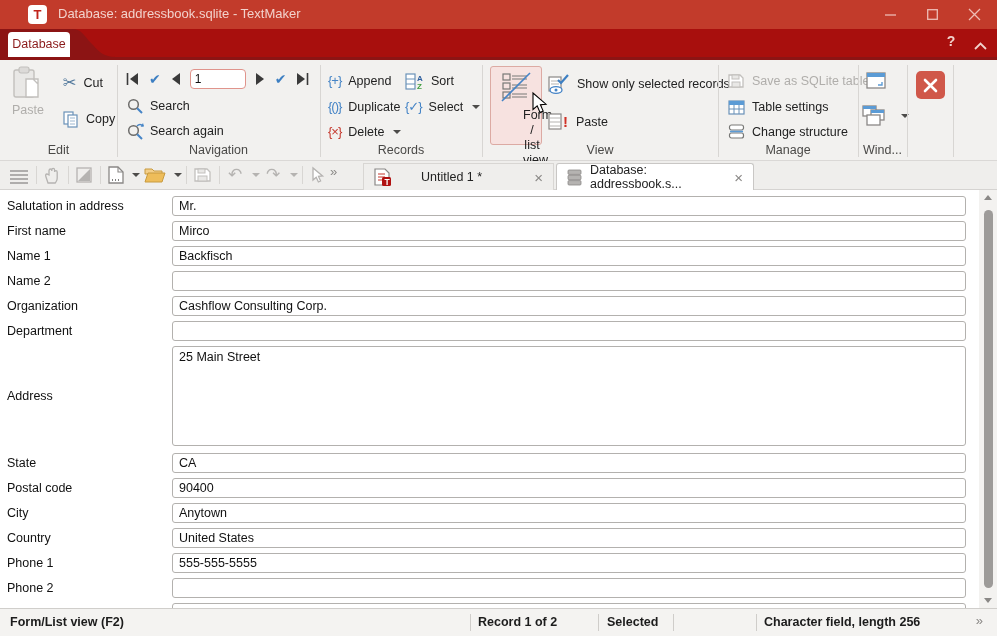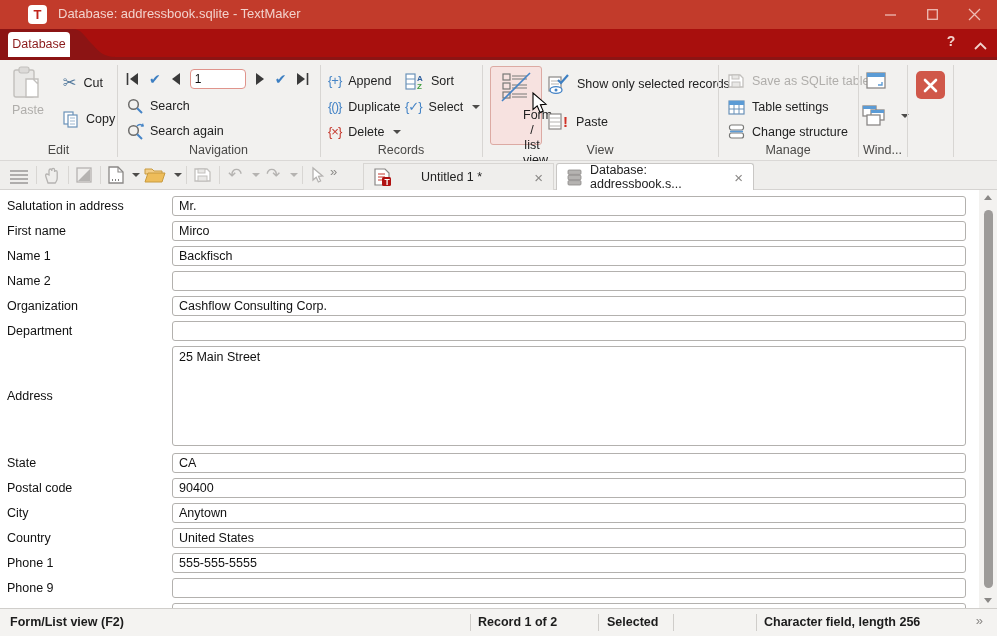--- a/index.html
+++ b/index.html
@@ -417,21 +417,21 @@
     </div>
     <div class="frow">
       <div class="flabel">Country</div>
       <input type="text" class="ffield" value="United States" style="">
     </div>
     <div class="frow">
       <div class="flabel">Phone 1</div>
       <input type="text" class="ffield" value="555-555-5555" style="">
     </div>
     <div class="frow">
-      <div class="flabel">Phone 9</div>
+      <div class="flabel">Phone 2</div>
       <input type="text" class="ffield" style="">
     </div>
     <div class="frow">
       <div class="flabel"></div>
       <input type="text" class="ffield" style="">
     </div>
   </div>
 
 <div class="scroll-track"></div>
 <div class="sarrow up"></div>

